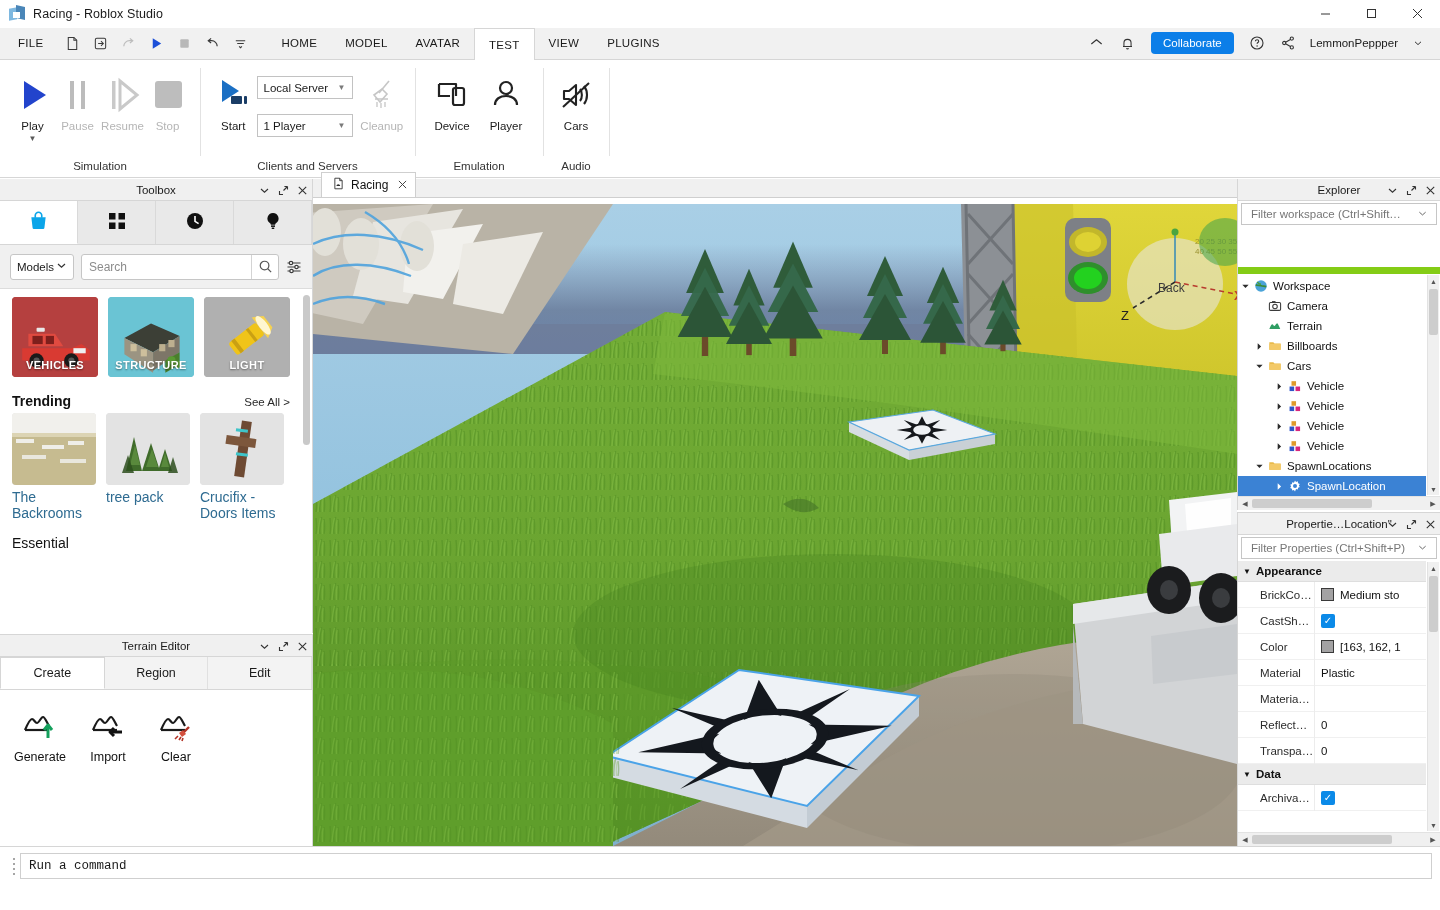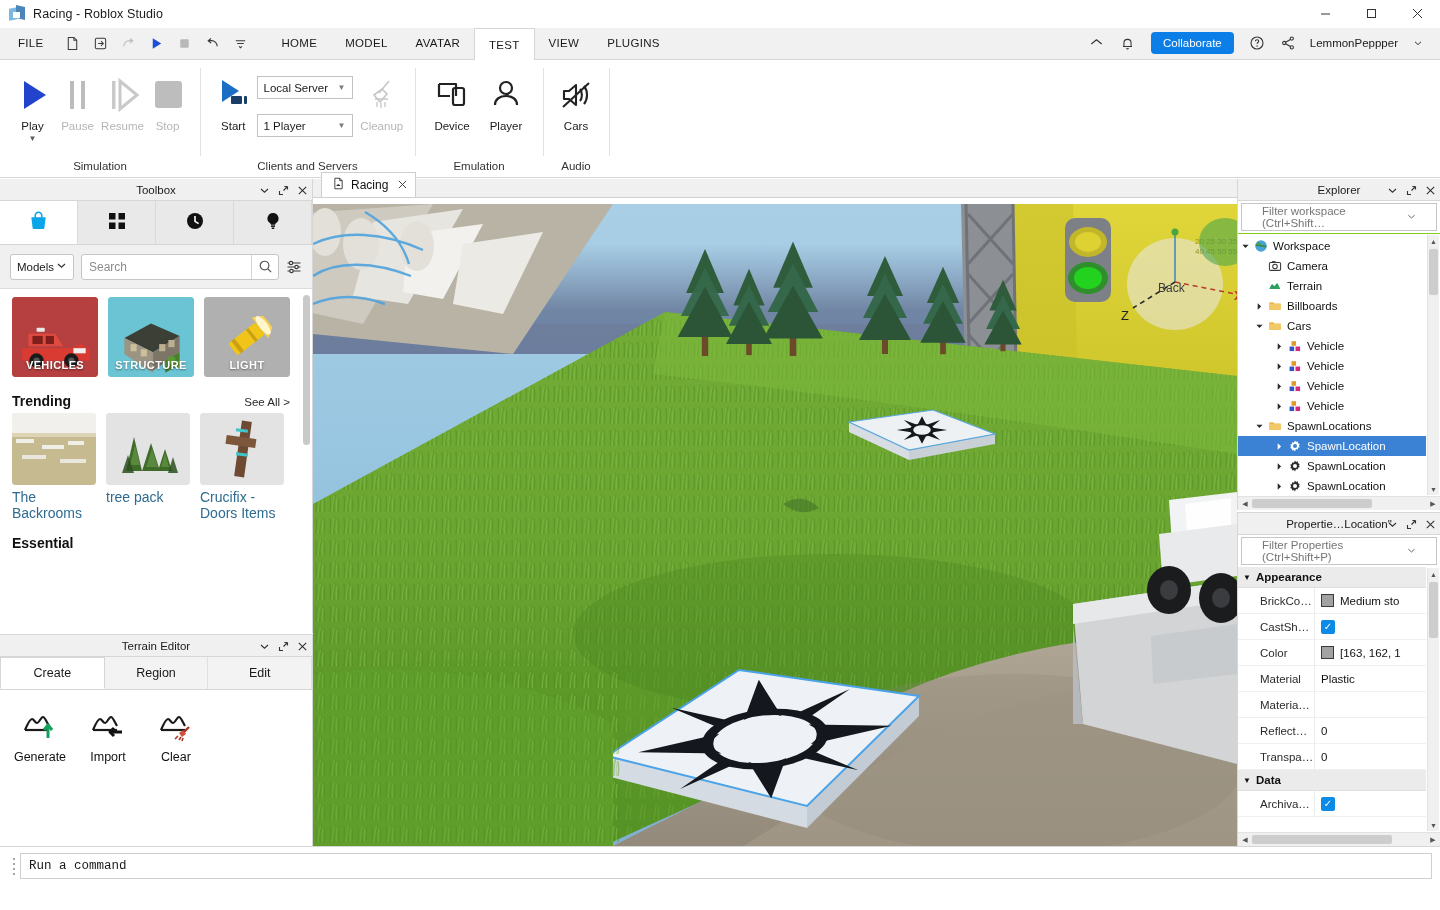--- a/index.html
+++ b/index.html
@@ -165,21 +165,21 @@
   .trend-hdr .s { font-size: 11.5px; color: #2a2a2a; }
   .item-row { display: flex; gap: 10px; }
   .item-card { width: 84px; }
   .item-thumb {
     width: 84px; height: 72px; background: #e3e3e3; border-radius: 4px;
     position: relative; overflow: hidden;
   }
   .item-name {
     font-size: 14px; color: #2e6b91; line-height: 16px; margin-top: 4px; word-wrap: break-word;
   }
-  .essential { font-size: 14px; font-weight: bold; color: #111; padding-top: 14px; }
+  .essential { font-size: 14px; font-weight: normal; color: #111; padding-top: 14px; }
   .tbx-sb {
     position: absolute; right: 2px; top: 6px; width: 7px; height: 150px;
     background: #c9c9c9; border-radius: 4px;
   }
 
   
   .terrain {
     position: absolute; left: 0; top: 634px; width: 313px; height: 212px;
     background: #fff; border-top: 1px solid #d6d6d6; border-right: 1px solid #d6d6d6;
     display: flex; flex-direction: column;
@@ -216,25 +216,25 @@
     overflow: hidden; background: #7fb2d6;
   }
   .vp-svg { position: absolute; inset: 0; width: 100%; height: 100%; display: block; }
 
   
   .explorer {
     position: absolute; right: 0; top: 179px; width: 203px; height: 331px;
     background: #fff; border-left: 1px solid #d6d6d6; display: flex; flex-direction: column;
   }
   .filter-box {
-    height: 28px; margin: 2px 3px; border: 1px solid #c6c6c6; background: #fff;
-    display: flex; align-items: center; font-size: 11.5px; color: #767676; padding: 0 20px;
+    height: 22px; margin: 2px 3px; border: 1px solid #c6c6c6; background: #fff;
+    display: flex; align-items: center; font-size: 11.5px; color: #767676; padding: 0 9px;
     justify-content: space-between;
   }
-  .tree { flex: 1 1 auto; position: relative; overflow: hidden; border-top: 1px solid #84cc16; }
+  .tree { flex: 1 1 auto; position: relative; overflow: hidden; border-top: 7px solid #84cc16; margin-top: 40px; }
   .tree-inner { position: absolute; inset: 0 14px 14px 0; padding-top: 2px; }
   .trow {
     height: 20px; display: flex; align-items: center; font-size: 11.5px; color: #111; padding-right: 4px;
     white-space: nowrap; overflow: hidden;
   }
   .trow.sel { background: #3b82d4; color: #fff; }
   .tarrow { width: 14px; display: flex; align-items: center; justify-content: center; flex: 0 0 auto; }
   .ticon { width: 18px; display: flex; align-items: center; justify-content: center; flex: 0 0 auto; }
   .tlabel { margin-left: 3px; overflow: hidden; text-overflow: clip; }
   .vsb {

